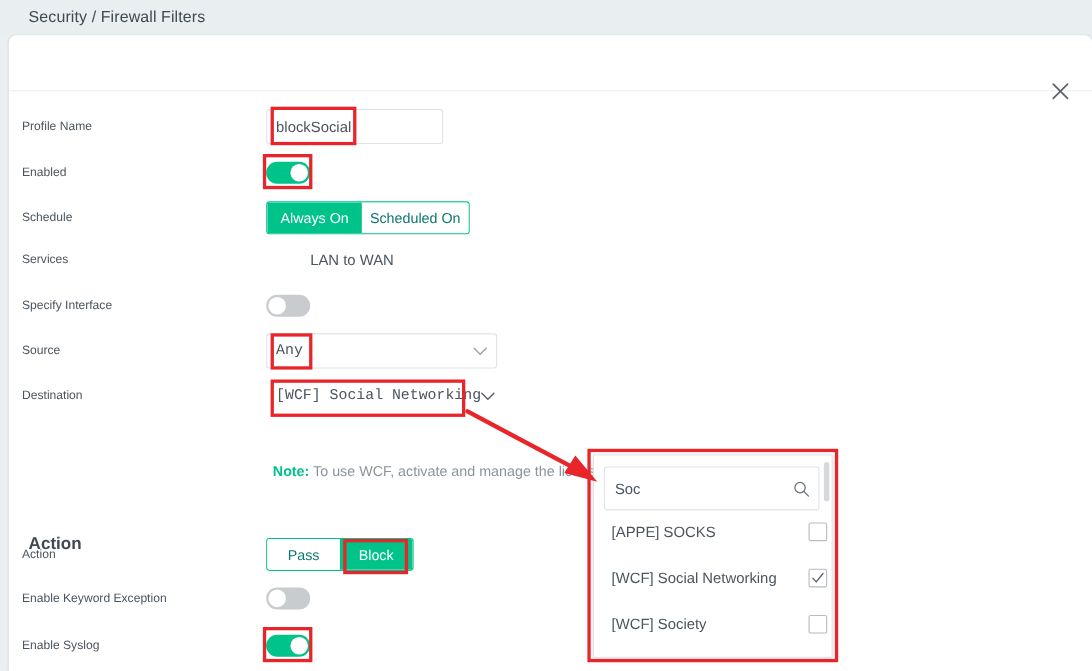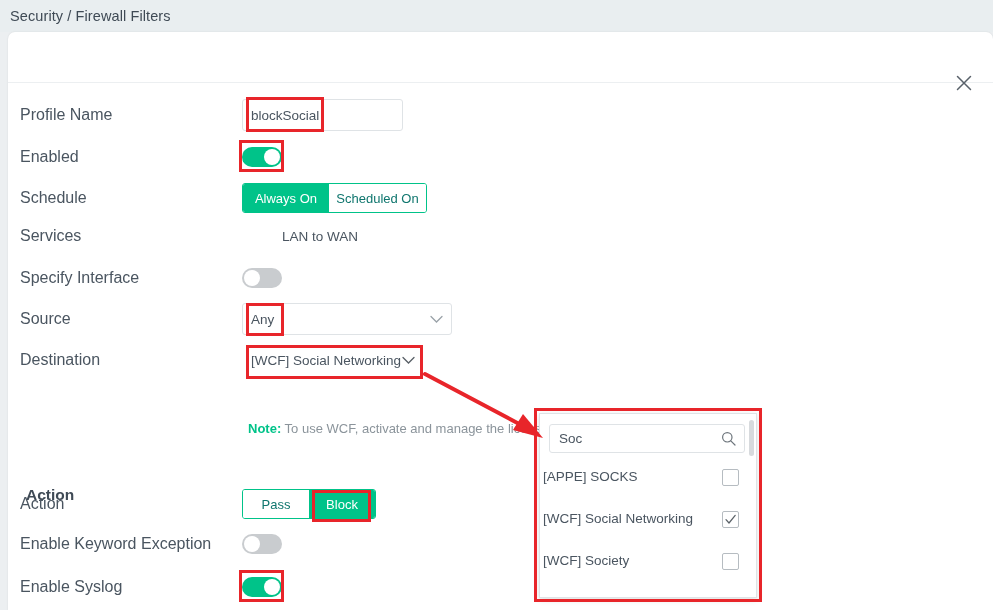--- a/index.html
+++ b/index.html
@@ -18,21 +18,21 @@
   
   #breadcrumb-bar {
     position: absolute;
     left: 0; top: 0;
     width: 993px; height: 32px;
     background: #e9eef0;
     display: flex;
     align-items: center;
   }
   #breadcrumb-text {
-    margin-left: 10px;
+    margin-left: 26px;
     font-size: 14.5px;
     color: #3f4a55;
     letter-spacing: .1px;
   }
 
   
   #settings-card {
     position: absolute;
     left: 8px; top: 32px;
     width: 985px; height: 578px;
@@ -64,21 +64,21 @@
   .form-row {
     position: absolute;
     left: 0;
     width: 985px;
     height: 40px;
   }
   .row-label {
     position: absolute;
     left: 12px; top: 0;
     line-height: 40px;
-    font-size: 16px;
+    font-size: 11px;
     color: #4a5560;
     white-space: nowrap;
   }
   .row-control {
     position: absolute;
     left: 234px; top: 0;
     height: 40px;
     display: flex;
     align-items: center;
   }
@@ -152,20 +152,21 @@
     border-radius: 3px;
     box-sizing: border-box;
     display: flex;
     align-items: center;
     padding: 0 8px;
     font-size: 13.5px;
     color: #4a5560;
     background: #fff;
     cursor: pointer;
     position: relative;
+    font-family: Liberation Mono, monospace;
   }
   .select-box .sel-text { flex: 1 1 auto; white-space: nowrap; }
   .chevron { flex: 0 0 auto; display: block; }
 
   
   #note-line {
     position: absolute;
     left: 240px; top: 389px;
     font-size: 13px;
     color: #8b949b;
@@ -194,21 +195,21 @@
     left: 539px; top: 413px;
     width: 218px; height: 185px;
     background: #ffffff;
     border: 1px solid #dfe3e6;
     box-sizing: border-box;
     box-shadow: 0 2px 6px rgba(0,0,0,.13);
   }
   #dropdown-search-wrap {
     position: absolute;
     left: 9px; top: 10px;
-    width: 196px; height: 29px;
+    width: 196px; height: 40px;
     border: 1px solid #dfe3e6;
     border-radius: 3px;
     box-sizing: border-box;
     display: flex;
     align-items: center;
     background: #fff;
   }
   #dropdown-search-input {
     flex: 1 1 auto;
     border: none;
@@ -217,24 +218,24 @@
     color: #4a5560;
     padding: 0 6px 0 9px;
     font-family: "Liberation Sans", sans-serif;
     background: transparent;
     width: 100%;
   }
   #search-icon { flex: 0 0 auto; margin-right: 8px; display: block; }
 
   .dropdown-option {
     position: absolute;
-    left: 3px;
+    left: 16px;
     width: 196px; height: 28px;
     display: flex;
-    align-items: flex-start;
+    align-items: center;
     cursor: pointer;
   }
   .dropdown-option .opt-label {
     flex: 1 1 auto;
     font-size: 13.5px;
     color: #4a5560;
     white-space: nowrap;
   }
   .opt-checkbox {
     flex: 0 0 auto;

